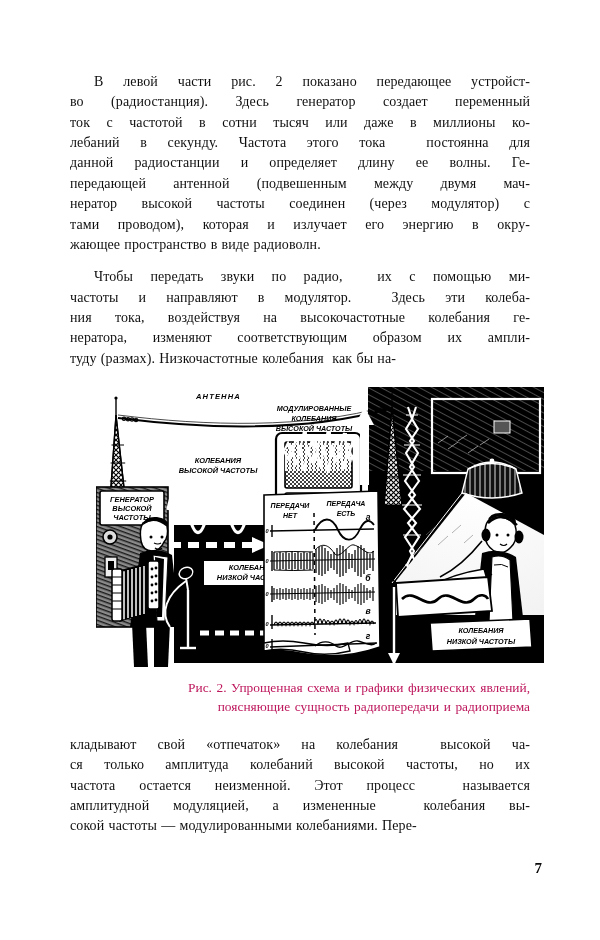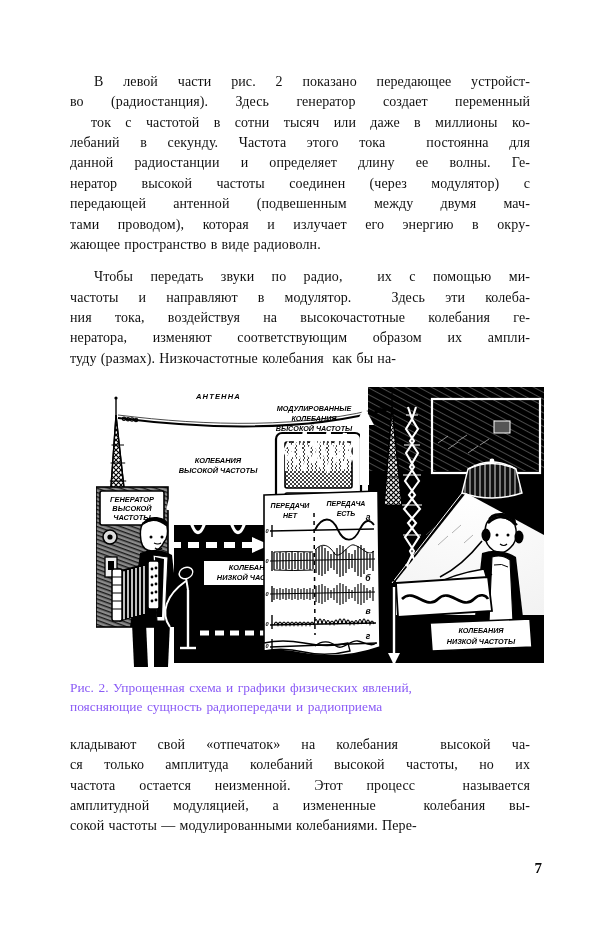--- a/index.html
+++ b/index.html
@@ -45,25 +45,25 @@
     position:absolute;
     left:96px; top:385px;
     width:448px; height:285px;
   }
   #figure svg{display:block;width:100%;height:100%;}
 
   
   #caption{
     position:absolute;
     left:70px; top:678px; width:460px;
-    text-align:left;
+    text-align:right;
     font-size:13.4px;
     line-height:1.45;
     font-family:"Liberation Serif", serif;
-    color:#8b5cf6;
+    color:#be185d;
     word-spacing:1.2px;
   }
   #caption .l2{display:block;}
 
   
   #page-number{
     position:absolute;
     right:58px; bottom:63px;
     font-size:15px;
     font-weight:bold;
@@ -81,25 +81,25 @@
 </style>
 </head>
 <body>
 
 <div class="page">
 
   <div class="textblock" id="para-top">
     <p class="indent" style="text-indent: 0px;">
         <span style="display: block; white-space: pre-wrap; text-align-last: justify; text-align: justify; text-indent: 24px;">В левой части рис. 2 показано передающее устройст-</span>
         <span style="display: block; white-space: pre-wrap; text-align-last: justify; text-align: justify;">во (радиостанция). Здесь генератор создает переменный</span>
-        <span style="display: block; white-space: pre-wrap; text-align-last: justify; text-align: justify; margin-left: 21px;">ток с частотой в сотни тысяч или даже в миллионы ко-</span>
+        <span style="display: block; white-space: pre-wrap; text-align-last: justify; text-align: justify;">ток с частотой в сотни тысяч или даже в миллионы ко-</span>
         <span style="display: block; white-space: pre-wrap; text-align-last: justify; text-align: justify;">лебаний в секунду. Частота этого тока  постоянна для</span>
         <span style="display: block; white-space: pre-wrap; text-align-last: justify; text-align: justify;">данной радиостанции и определяет длину ее волны. Ге-</span>
+        <span style="display: block; white-space: pre-wrap; text-align-last: justify; text-align: justify;">передающей антенной (подвешенным между двумя мач-</span>
         <span style="display: block; white-space: pre-wrap; text-align-last: justify; text-align: justify;">нератор высокой частоты соединен (через модулятор) с</span>
-        <span style="display: block; white-space: pre-wrap; text-align-last: justify; text-align: justify;">передающей антенной (подвешенным между двумя мач-</span>
         <span style="display: block; white-space: pre-wrap; text-align-last: justify; text-align: justify;">тами проводом), которая и излучает его энергию в окру-</span>
         <span style="display: block; white-space: pre-wrap;">жающее пространство в виде радиоволн.</span>
       </p>
     <p class="indent" style="text-indent: 0px;">
         <span style="display: block; white-space: pre-wrap; text-align-last: justify; text-align: justify; text-indent: 24px;">Чтобы передать звуки по радио,  их с помощью ми-</span>
         <span style="display: block; white-space: pre-wrap; text-align-last: justify; text-align: justify;">частоты и направляют в модулятор.  Здесь эти колеба-</span>
         <span style="display: block; white-space: pre-wrap; text-align-last: justify; text-align: justify;">ния тока, воздействуя на высокочастотные колебания ге-</span>
         <span style="display: block; white-space: pre-wrap; text-align-last: justify; text-align: justify;">нератора, изменяют соответствующим образом их ампли-</span>
         <span style="display: block; white-space: pre-wrap;">туду (размах). Низкочастотные колебания  как бы на-</span>
       </p>

